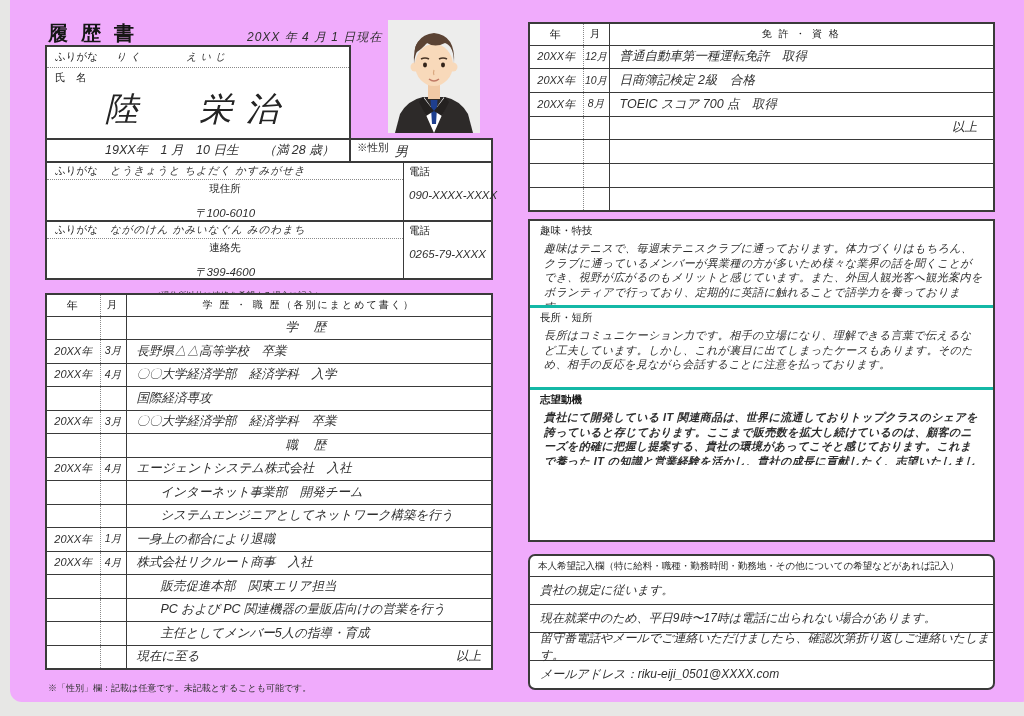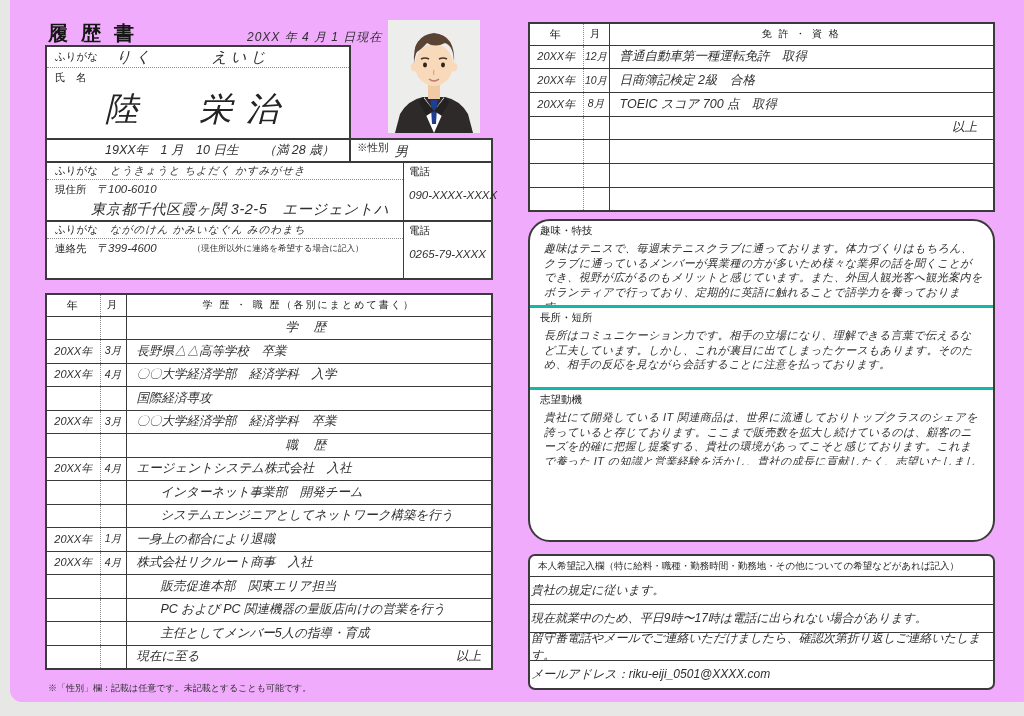--- a/index.html
+++ b/index.html
@@ -32,42 +32,42 @@
   .hw { font-style:italic; color:#2e2e2e; }
   .lbl { font-size:10.5px; color:#1c1c1c; font-style:normal; }
 
   
   .box { border:2px solid #3a3a3a; background:#fff; }
   .name-box { left:35px; top:45px; width:306px; height:95px; }
   .furigana-row {
     height:21px; border-bottom:1px dotted #8a8a8a;
     display:flex; align-items:center; padding:0 8px; gap:18px;
   }
-  .kana { font-size:15px; letter-spacing:4px; }
+  .kana { font-size:10px; letter-spacing:4px; }
   .name-lbl { padding:3px 8px 0 8px; }
   .big-name { padding:2px 0 0 58px; font-size:33px; letter-spacing:14px; color:#242424; }
 
   .birth-box { left:35px; top:138px; width:306px; height:25px;
     display:flex; align-items:center; padding-left:58px; font-size:12.5px; }
   .gender-box { left:339px; top:138px; width:144px; height:25px; display:flex; align-items:center; }
   .gender-box .lbl { padding:0 6px 6px 6px; }
   .gender-val { font-size:13.5px; padding-top:2px; }
 
   
   .addr-box { left:35px; width:448px; height:61px; display:flex; }
   .addr-box.second { top:220px; height:60px; }
   .addr-box.first  { top:161px; }
   .addr-main { flex:1 1 auto; border-right:1px solid #3a3a3a; }
   .addr-furi {
     height:17px; border-bottom:1px dotted #8a8a8a;
     display:flex; align-items:center; gap:12px; padding:0 8px;
     font-size:10px;
   }
   .addr-furi .hw { font-size:10.5px; letter-spacing:1px; }
-  .addr-mid { display:flex; align-items:center; gap:10px; padding:2px 8px 0 8px; }
+  .addr-mid { display:flex; align-items:center; gap:10px; padding:2px 8px 0 8px;flex-direction:column; }
   .addr-mid .hw { font-size:11.5px; }
   .addr-note { font-size:8.5px; color:#333; margin-left:26px; }
   .addr-text { font-size:14.5px; padding:3px 4px 0 44px; letter-spacing:0.5px; }
   .phone-cell { width:87px; flex:0 0 87px; padding:2px 5px; }
   .phone-num { font-size:11.5px; margin-top:10px; text-align:center; white-space:nowrap; }
 
   
   table { border-collapse:collapse; table-layout:fixed; background:#fff; }
   .edu-table { left:35px; top:293px; }
   .edu-table table, .lic-table table { border:2px solid #3a3a3a; }
@@ -79,34 +79,34 @@
   .lic-table tbody tr { height:23.7px; }
   .c-year  { width:54px; border-right:1px dotted #8a8a8a; text-align:center; font-size:11px; }
   .c-month { width:26px; border-right:1px solid #3a3a3a; text-align:center; font-size:10.5px; }
   .c-text  { padding-left:10px; font-size:12.5px; }
   .al-c { text-align:center; padding-left:0; letter-spacing:6px; }
   .al-r { text-align:right; padding-right:16px; }
   .indent { padding-left:34px; }
   .suffix { float:right; padding-right:10px; }
 
   
-  .sections-box { left:518px; top:219px; width:467px; height:323px;border-radius:22px; }
+  .sections-box { left:518px; top:219px; width:467px; height:323px; }
   .section { padding:3px 10px 0 10px; overflow:hidden; }
   .section + .section { border-top:3px solid #14b8a6; }
   .sections-box .section:nth-child(1){ height:84px; }
   .sections-box .section:nth-child(2){ height:82px; }
-  .sections-box .section:nth-child(3){ height:78px; }
+  .sections-box .section:nth-child(3){ height:78px;font-weight:bold; }
   .sections-box .section:nth-child(4){ height:75px; }
   .sec-title { font-size:10.5px; color:#1c1c1c; margin-bottom:3px; }
   .sec-body { font-size:11px; line-height:14.6px; letter-spacing:0.4px; padding-left:4px; }
 
   .wishes-box { left:518px; top:554px; width:467px; height:136px;border-radius:7px; }
   .wish-title { font-size:9.5px; padding:4px 8px; height:20px; color:#1c1c1c; }
   .wish-row { height:28px; border-top:1px solid #3a3a3a; font-size:12px;
-    display:flex; align-items:center; padding-left:1px; }
+    display:flex; align-items:center; padding-left:10px; }
 
   .footnote { left:38px; top:682px; font-size:9px; color:#333; }
 </style>
 </head>
 <body>
 
 <div class="page">
 
   <div class="abs title">履歴書</div>
   <div class="abs date-line hw">20XX 年 4 月 1 日現在</div>

